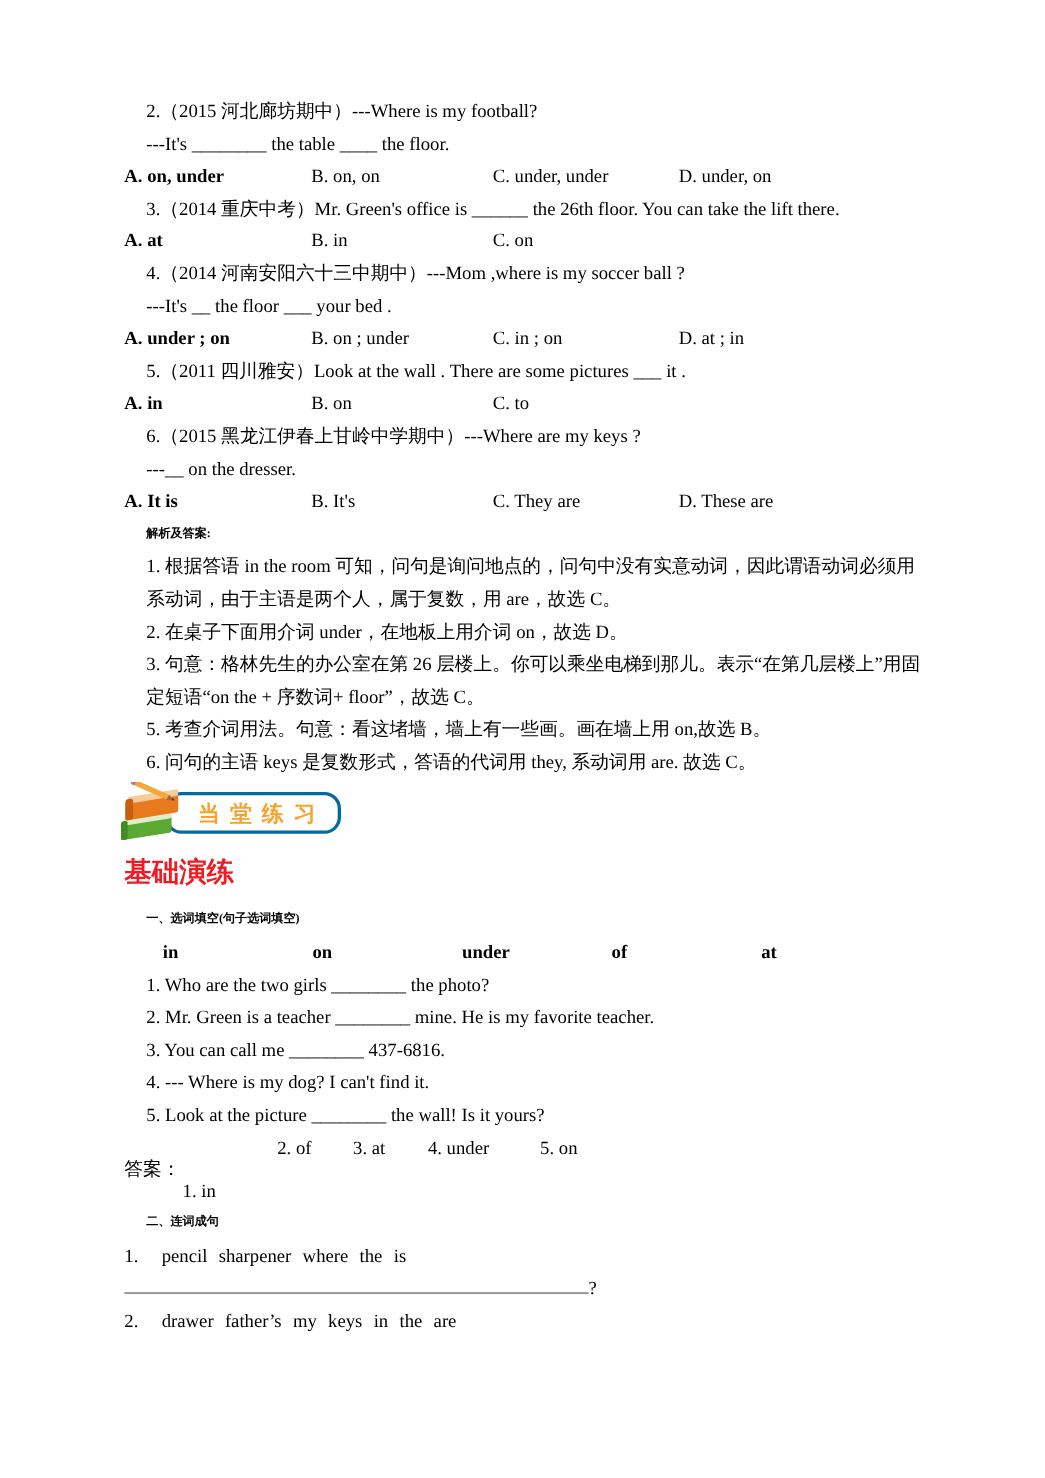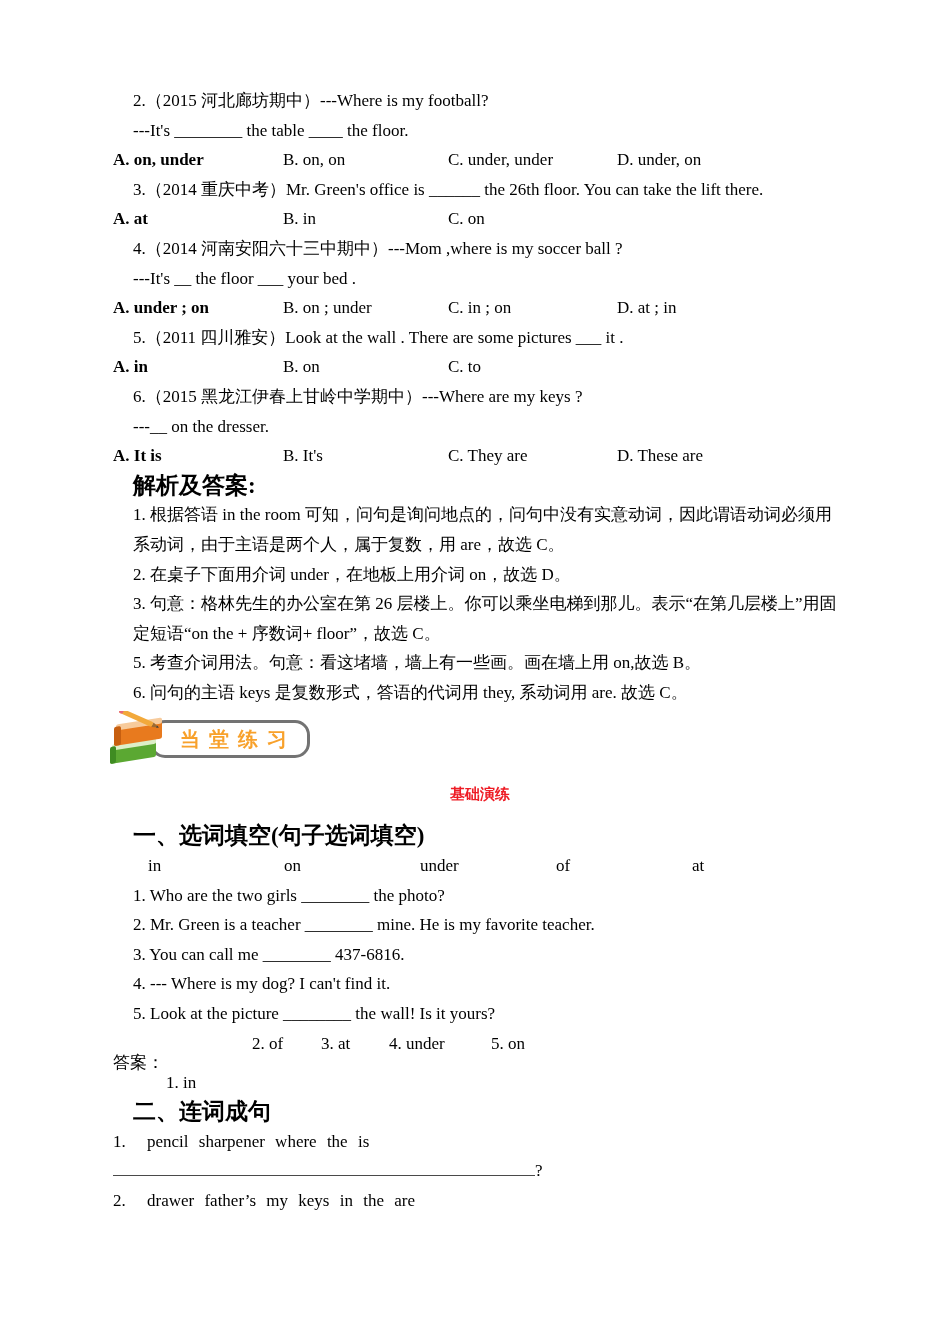--- a/index.html
+++ b/index.html
@@ -4,36 +4,36 @@
 <style>
   html,body { margin:0; padding:0; background:#ffffff; }
   body {
     width:950px; height:1344px;
     font-family:"Liberation Serif","DejaVu Serif",serif;
     font-size:17px; color:#000;
     overflow:hidden;
   }
   .doc { padding:86px 103px 0 113px; }
   .line { line-height:29.6px; white-space:pre-wrap;margin-left:20px; }
-  .bold { font-weight:bold; font-size:23px; }
+  .bold { font-weight:bold; font-size:11px; }
   .opt-row { display:flex; line-height:29.6px; }
   .opt-a { width:170px;font-weight:bold; } .opt-b { width:165px; } .opt-c { width:169px; } .opt-d { flex:1; }
   .word-bank { display:flex; line-height:29.6px; padding-left:35px; }
-  .word-bank span { width:136px; }
+  .word-bank span { width:136px;font-weight:bold; }
   .answers-row { display:flex; line-height:29.6px; }
   .ans-label { width:53px;margin-top:19px; } .ans-0 { width:86px;margin-top:39px; } .ans-1 { width:69px; }
   .ans-2 { width:68px; } .ans-3 { width:102px; } .ans-4 { flex:1; }
   .center-heading {
-    text-align:center; color:#EE1C25; font-weight:bold;
-    font-size:15px; line-height:30px; margin:10px 0 12px;
+    text-align:left; color:#EE1C25; font-weight:bold;
+    font-size:25px; line-height:30px; margin:10px 0 12px;
   }
   .badge { position:relative; height:54px; margin-top:8px; }
   .badge-box {
     position:absolute; left:37px; top:5px; width:160px; height:38px;
-    border:3px solid #737373; border-radius:15px;
+    border:3px solid #0369a1; border-radius:15px;
     display:flex; align-items:center; justify-content:center;
     padding-left:16px; box-sizing:border-box;
   }
   .badge-label {
     color:#F8A12B; font-weight:bold; font-size:20px;
     letter-spacing:9px; white-space:nowrap;
     font-family:"Liberation Sans","DejaVu Sans",sans-serif;
   }
   .badge-books { position:absolute; left:-6px; top:-4px; width:66px; height:60px; }
   .p2-item { display:flex; line-height:29.6px; }

